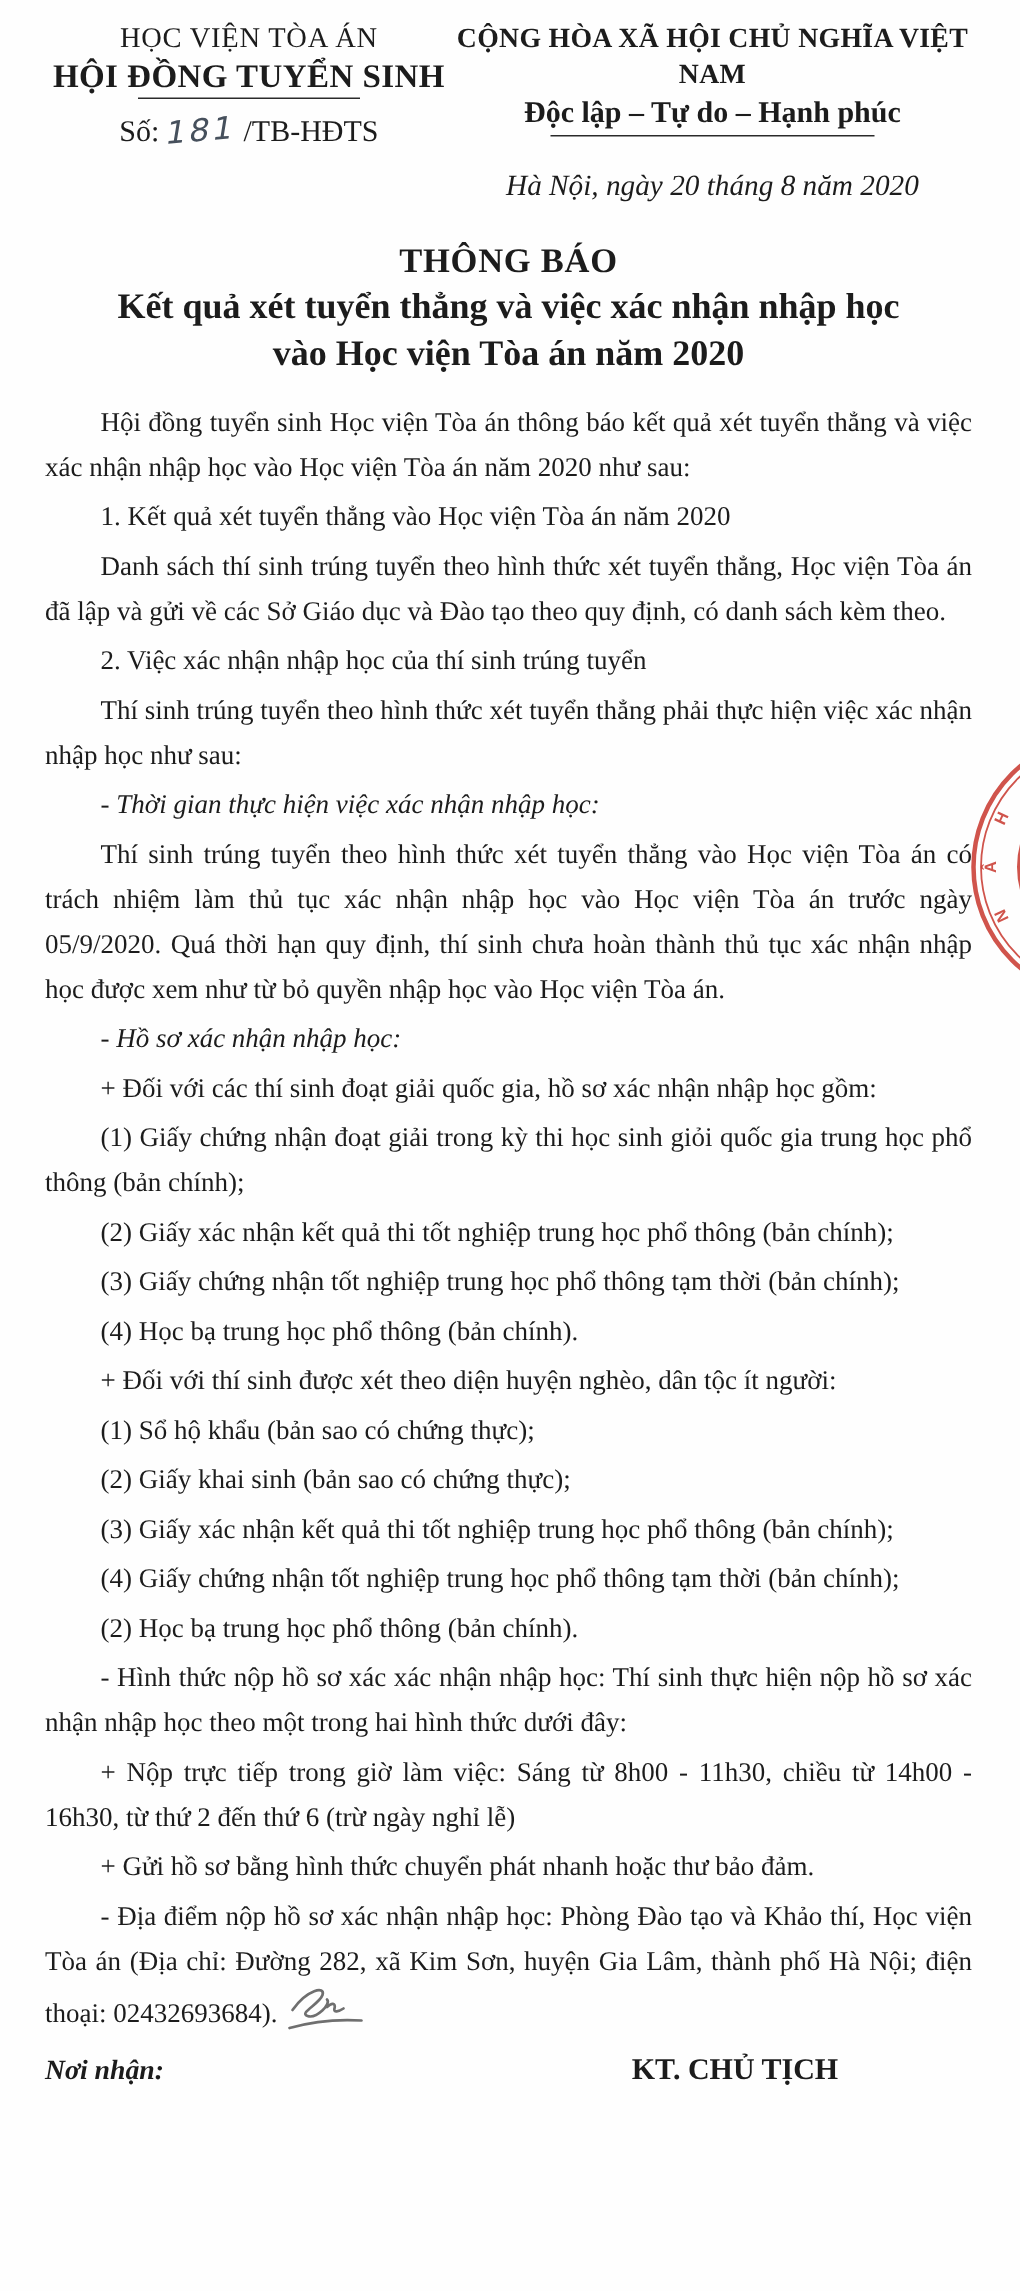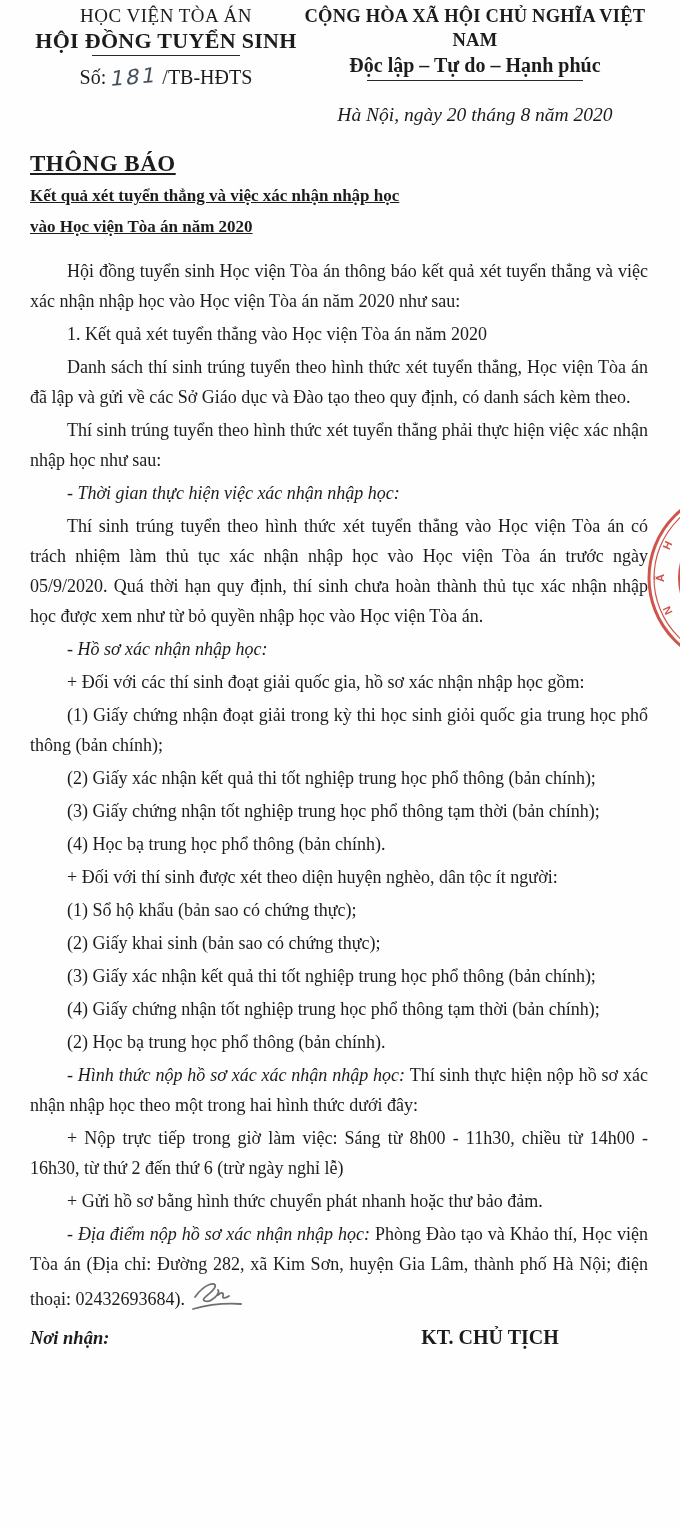--- a/index.html
+++ b/index.html
@@ -5,21 +5,21 @@
   html,body{margin:0;padding:0;background:#e8e8e8;}
   .doc{
     position:relative;
     width:680px;height:1527px;
     margin:0 auto;
     background:#fefefe;
     color:#1c1c1c;
     font-family:"Liberation Serif", serif;
     overflow:hidden;
     box-sizing:border-box;
-    padding:4px 32px 0 30px;
+    padding:14px 32px 0 30px;
   }
   
   .hdr{display:flex;align-items:flex-start;}
   .hdr-left{width:44%;text-align:center;}
   .hdr-right{width:56%;text-align:center;}
   .org-top{font-size:19px;line-height:24px;letter-spacing:.5px;}
   .org-bottom{font-size:22px;line-height:26px;font-weight:bold;letter-spacing:.3px;}
   .rule{height:0;border-bottom:1.6px solid #2a2a2a;margin:1px auto 6px;}
   .rule-left{width:148px;}
   .rule-right{width:216px;}
@@ -28,35 +28,35 @@
     display:inline-block;
     font-family:"DejaVu Sans", sans-serif;
     font-size:21px;color:#46505c;
     transform:skewX(-14deg) rotate(-5deg);
     letter-spacing:2px;
   }
   .nat-1{font-size:18.5px;line-height:24px;font-weight:bold;letter-spacing:.2px;}
   .nat-2{font-size:20px;line-height:27px;font-weight:bold;}
   .place-date{font-size:19.5px;font-style:italic;margin-top:23px;}
   
-  .title{margin-top:22px;text-decoration:underline;}
+  .title{text-align:center;margin-top:22px;}
   .title-kind{font-size:23px;font-weight:bold;line-height:32px;letter-spacing:.5px;}
-  .title-sub{font-size:17px;font-weight:bold;line-height:31px;}
+  .title-sub{font-size:24px;font-weight:bold;line-height:31px;}
   
   .body{margin-top:14px;}
   .body p{
     margin:3px 0 1px 0;
     font-size:18px;
     line-height:30px;
     text-align:justify;
     text-indent:37px;
   }
   .body p.heading{font-weight:normal;}
   .body p.italic{font-style:italic;}
-  .body .lead{font-style:italic;}
+  .body .lead{}
   .paraph-svg{vertical-align:-8px;margin-left:6px;}
   
   .footer{position:relative;height:232px;margin-top:10px;}
   .recipients{position:absolute;left:0;top:4px;width:300px;}
   .recipients-label{font-size:18.5px;font-weight:bold;font-style:italic;margin-bottom:9px;}
   .sign-head{position:absolute;left:300px;top:0;width:320px;text-align:center;}
   .sign-kt{font-size:20px;font-weight:bold;line-height:26px;}
   .partial-stamp{position:absolute;left:620px;top:480px;}
 </style>
 </head>
@@ -86,20 +86,21 @@
   <div class="title">
     <div class="title-kind">THÔNG BÁO</div>
     <div class="title-sub">Kết quả xét tuyển thẳng và việc xác nhận nhập học</div>
     <div class="title-sub">vào Học viện Tòa án năm 2020</div>
   </div>
 
   <div class="body" id="doc-body">
       <p class="">Hội đồng tuyển sinh Học viện Tòa án thông báo kết quả xét tuyển thẳng và việc xác nhận nhập học vào Học viện Tòa án năm 2020 như sau:</p>
       <p class="heading">1. Kết quả xét tuyển thẳng vào Học viện Tòa án năm 2020</p>
       <p class="">Danh sách thí sinh trúng tuyển theo hình thức xét tuyển thẳng, Học viện Tòa án đã lập và gửi về các Sở Giáo dục và Đào tạo theo quy định, có danh sách kèm theo.</p>
+      <p class="heading">2. Việc xác nhận nhập học của thí sinh trúng tuyển</p>
       <p class="">Thí sinh trúng tuyển theo hình thức xét tuyển thẳng phải thực hiện việc xác nhận nhập học như sau:</p>
       <p class="italic">- Thời gian thực hiện việc xác nhận nhập học:</p>
       <p class="">Thí sinh trúng tuyển theo hình thức xét tuyển thẳng vào Học viện Tòa án có trách nhiệm làm thủ tục xác nhận nhập học vào Học viện Tòa án trước ngày 05/9/2020. Quá thời hạn quy định, thí sinh chưa hoàn thành thủ tục xác nhận nhập học được xem như từ bỏ quyền nhập học vào Học viện Tòa án.</p>
       <p class="italic">- Hồ sơ xác nhận nhập học:</p>
       <p class="">+ Đối với các thí sinh đoạt giải quốc gia, hồ sơ xác nhận nhập học gồm:</p>
       <p class="">(1) Giấy chứng nhận đoạt giải trong kỳ thi học sinh giỏi quốc gia trung học phổ thông (bản chính);</p>
       <p class="">(2) Giấy xác nhận kết quả thi tốt nghiệp trung học phổ thông (bản chính);</p>
       <p class="">(3) Giấy chứng nhận tốt nghiệp trung học phổ thông tạm thời (bản chính);</p>
       <p class="">(4) Học bạ trung học phổ thông (bản chính).</p>
       <p class="">+ Đối với thí sinh được xét theo diện huyện nghèo, dân tộc ít người:</p>

